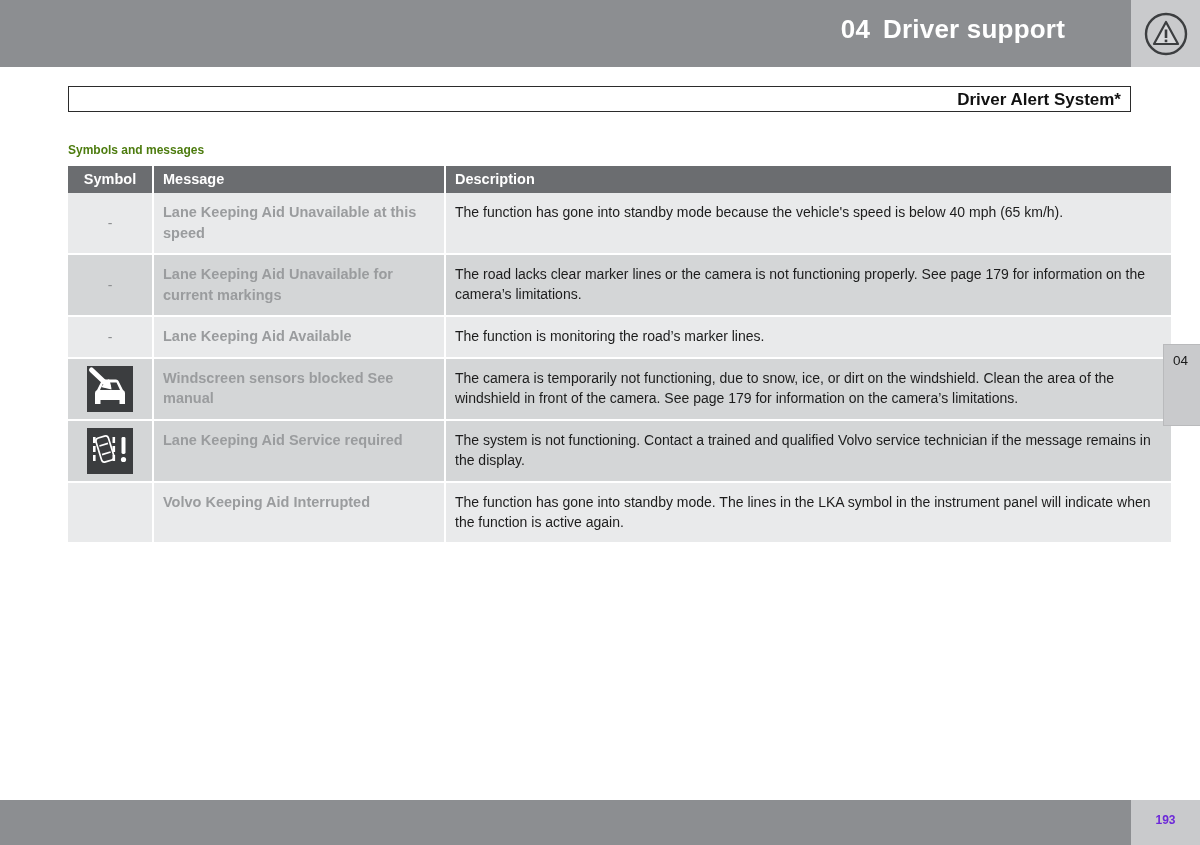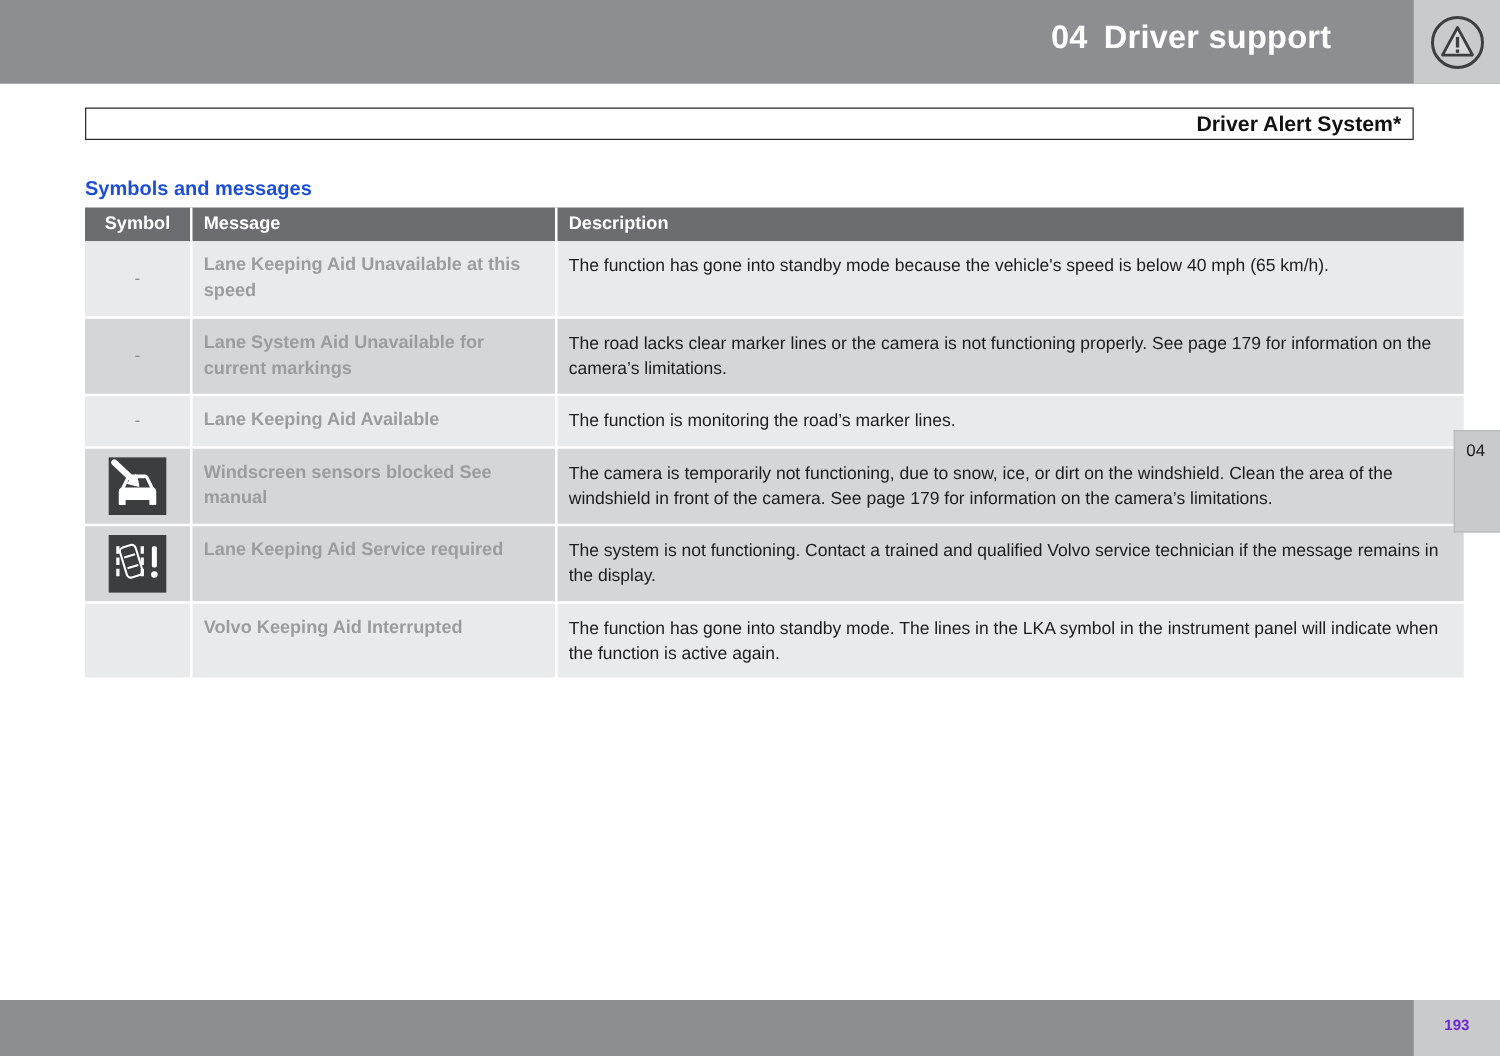--- a/index.html
+++ b/index.html
@@ -62,23 +62,23 @@
     font-size: 17px;
     font-weight: bold;
     color: #111111;
     white-space: nowrap;
   }
 
   
   .section-heading {
     position: absolute;
     left: 68px; top: 143px;
-    font-size: 16px;
-    font-weight: bold;
-    color: #1d4ed8;
+    font-size: 12px;
+    font-weight: bold;
+    color: #4d7c0f;
   }
 
   
   .sym-table {
     position: absolute;
     left: 68px; top: 166px;
     width: 1063px;
     border-collapse: collapse;
     table-layout: fixed;
   }
@@ -227,21 +227,21 @@
         <span class="dash">-</span>
       </td>
       <td class="cell-message">Lane Keeping Aid Unavailable at this speed</td>
       <td class="cell-desc">The function has gone into standby mode because the vehicle's speed is below 40 mph (65 km/h).</td>
     </tr>
 
     <tr class="row-dark">
       <td class="cell-symbol">
         <span class="dash">-</span>
       </td>
-      <td class="cell-message">Lane System Aid Unavailable for current markings</td>
+      <td class="cell-message">Lane Keeping Aid Unavailable for current markings</td>
       <td class="cell-desc">The road lacks clear marker lines or the camera is not functioning properly. See page 179 for information on the camera’s limitations.</td>
     </tr>
 
     <tr class="row-light">
       <td class="cell-symbol">
         <span class="dash">-</span>
       </td>
       <td class="cell-message">Lane Keeping Aid Available</td>
       <td class="cell-desc">The function is monitoring the road’s marker lines.</td>
     </tr>

